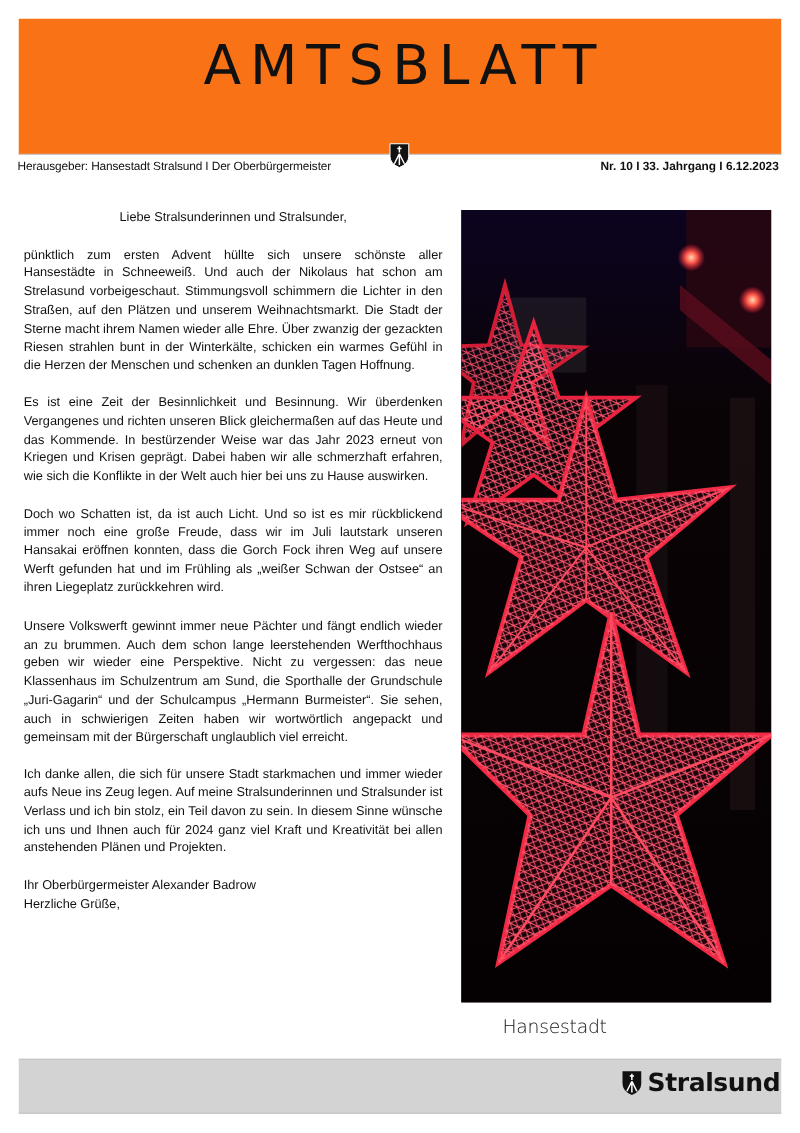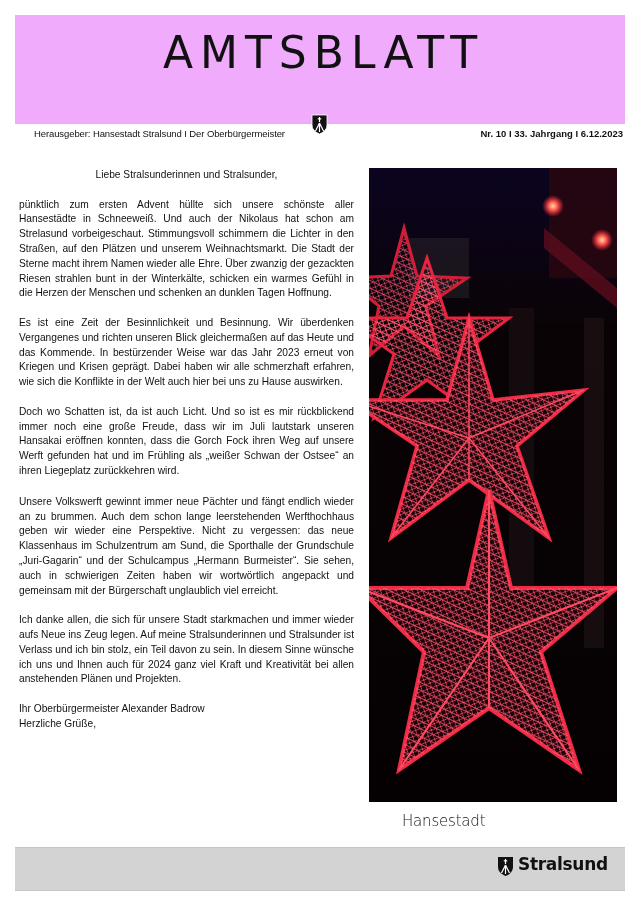--- a/index.html
+++ b/index.html
@@ -1,40 +1,40 @@
 <!DOCTYPE html>
 <html><head>
   <meta charset="utf-8">
   <style>
     html, body { margin: 0; padding: 0; background: #ffffff; }
     body { width: 640px; height: 906px; position: relative; overflow: hidden; font-family: "Liberation Sans", sans-serif; color: #111; }
 
-    .masthead { position: absolute; left: 15px; top: 15px; width: 610px; height: 108px; background: #f0abfc; border-bottom: 1px solid #c6c6c6; }
+    .masthead { position: absolute; left: 15px; top: 15px; width: 610px; height: 108px; background: #f97316; border-bottom: 1px solid #c6c6c6; }
     .masthead-title { position: absolute; left: 0; right: 0; top: 16px; text-align: center; font-family: "DejaVu Sans", sans-serif; font-size: 44px; letter-spacing: 7px; color: #111; line-height: 1; padding-left: 7px; }
     .masthead-subtitle { position: absolute; left: 0; right: 0; top: 63px; text-align: center; font-family: "DejaVu Sans", sans-serif; font-weight: 200; font-size: 17px; letter-spacing: 0.5px; color: #222; line-height: 1; }
 
     .crest { position: absolute; display: block; }
     .crest-header { left: 311px; top: 114px; width: 17px; height: 21px; }
     .crest-footer { left: 497px; top: 856px; width: 17px; height: 21px; }
 
-    .meta-left { position: absolute; left: 34px; top: 128px; font-size: 9.5px; color: #111; letter-spacing: -0.1px; }
+    .meta-left { position: absolute; left: 14px; top: 128px; font-size: 9.5px; color: #111; letter-spacing: -0.1px; }
     .meta-right { position: absolute; right: 17px; top: 128px; font-size: 9.5px; font-weight: bold; color: #111; }
 
     .letter { position: absolute; left: 19px; top: 168px; width: 335px; font-size: 10.2px; line-height: 14.8px; color: #111; }
     .letter p { margin: 0 0 14.8px 0; text-align: justify; }
     .letter p.nogap { margin-bottom: 16px; }
     .letter .salutation { text-align: center; }
     .letter .closing { text-align: left; margin: 0; }
 
     .photo { position: absolute; left: 369px; top: 168px; width: 248px; height: 634px; background: #060203; overflow: hidden; }
     .photo svg { display: block; }
 
     .footer-band { position: absolute; left: 15px; top: 847px; width: 610px; height: 42px; background: #d3d3d3; border-top: 1px solid #c6c6c6; border-bottom: 1px solid #c6c6c6; }
     .footer-brand-light { position: absolute; left: 402px; top: 812px; font-family: "DejaVu Sans", sans-serif; font-size: 15px; font-weight: 200; color: #111; letter-spacing: -0.2px; }
-    .footer-brand-bold { position: absolute; left: 518px; top: 854px; font-family: "DejaVu Sans", sans-serif; font-size: 17px; font-weight: bold; color: #111; letter-spacing: -0.3px; }
+    .footer-brand-bold { position: absolute; left: 518px; top: 854px; font-family: "DejaVu Sans", sans-serif; font-size: 20px; font-weight: bold; color: #111; letter-spacing: -0.3px; }
   </style>
 </head>
 <body>
 
 <div class="masthead">
   <div class="masthead-title">AMTSBLATT</div>
 </div>
 
 <svg class="crest crest-header" viewBox="0 0 17 21">
   <path d="M1 1 H16 V11 Q16 17 8.5 20 Q1 17 1 11 Z" fill="#111" stroke="#fff" stroke-width="0.8"></path>

